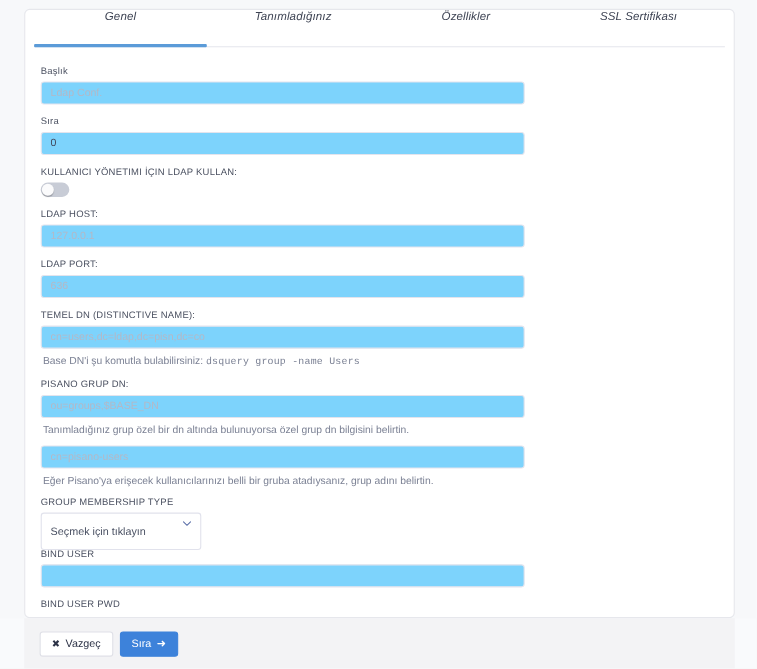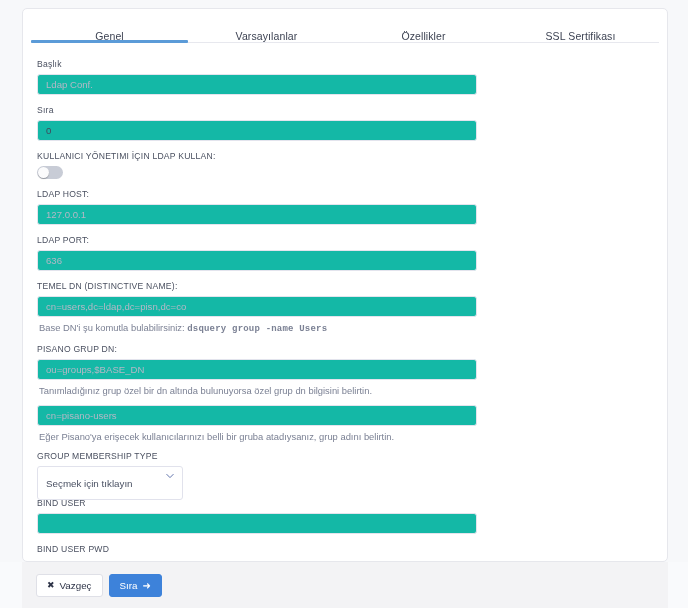--- a/index.html
+++ b/index.html
@@ -33,30 +33,31 @@
   #tabstrip {
     position: relative;
     display: flex;
     height: 33px;
     border-bottom: 1px solid #e7e8ee;
     margin: 0 8px;
   }
   .tab {
     flex: 1 1 0;
     display: flex;
-    align-items: flex-end;
+    align-items: flex-start;
     justify-content: center;
     font-size: 10.5px;
     color: #3d4353;
     letter-spacing: .1px;
     cursor: pointer;
     position: relative;
     height: 33px;
     box-sizing: border-box;
     user-select: none;
+    font-style: italic;
   }
   .tab.active {
     color: #3d4353;
   }
   .tab.active::after {
     content: "";
     position: absolute;
     left: 0; right: 0; bottom: -1px;
     height: 3px;
     background: #5b9bd8;
@@ -77,21 +78,21 @@
     margin: 0 0 4px 0;
     line-height: 11px;
   }
 
   .inp {
     width: 440px;
     height: 21px;
     border: 1px solid #e3e4ed;
     border-radius: 3px;
     box-sizing: border-box;
-    background: #14b8a6;
+    background: #7dd3fc;
     font-family: "Liberation Sans", sans-serif;
     font-size: 9.6px;
     color: #40465a;
     padding: 0 8px;
     outline: none;
     display: block;
   }
   .inp::placeholder {
     color: #b4b8c6;
     opacity: 1;
@@ -103,21 +104,20 @@
     font-size: 9.4px;
     color: #7b8194;
     margin: 4px 0 0 2px;
     line-height: 13px;
   }
   .help code {
     font-family: "Liberation Mono", monospace;
     font-size: 9px;
     color: #7b8194;
     letter-spacing: .2px;
-    font-weight: bold;
   }
 
   
   .toggle {
     width: 26px;
     height: 13px;
     border-radius: 7px;
     background: #c8ccd6;
     position: relative;
     display: block;
@@ -227,21 +227,21 @@
 </head>
 <body>
 
 <div id="card">
 
   <div id="tabstrip">
     <div class="tab active">
       <span>Genel</span>
     </div>
     <div class="tab">
-      <span>Varsayılanlar</span>
+      <span>Tanımladığınız</span>
     </div>
     <div class="tab">
       <span>Özellikler</span>
     </div>
     <div class="tab">
       <span>SSL Sertifikası</span>
     </div>
   </div>
 
   <div id="formbody">

